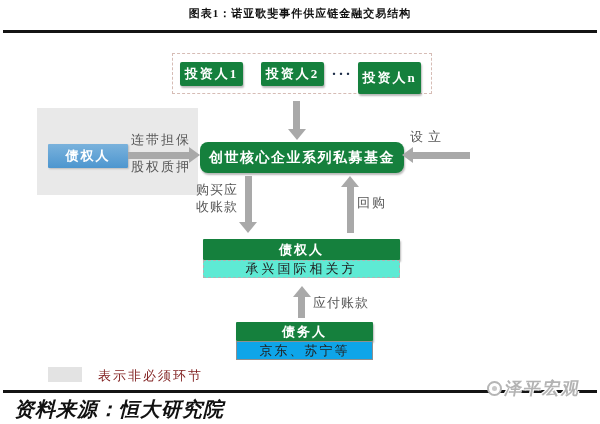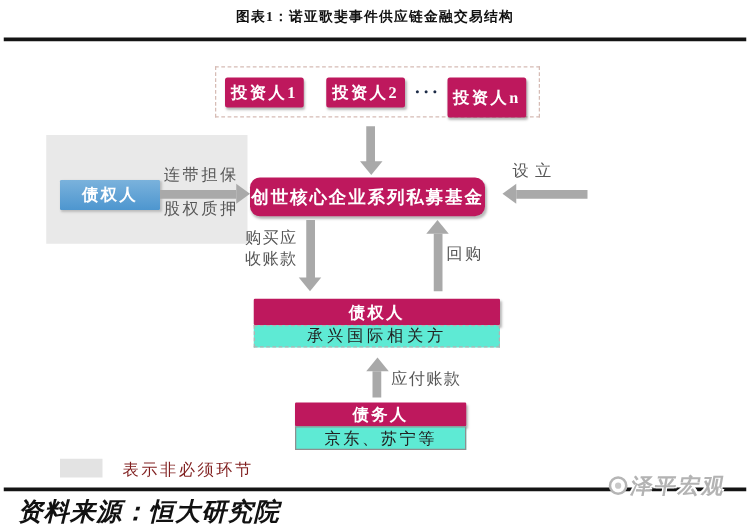--- a/index.html
+++ b/index.html
@@ -11,55 +11,55 @@
   .abs { position:absolute; }
   .title {
     top:6px; left:0; width:600px; text-align:center;
     font-size:11px; font-weight:bold; letter-spacing:1px; color:#111;
   }
   .rule { left:3px; width:594px; height:3px; background:#141414; }
   .rule-top { top:30px; }
   .rule-bottom { top:390px; }
 
   .bluebox {
-    background:#be185d; color:#fff; font-weight:bold;
+    background:#15803d; color:#fff; font-weight:bold;
     display:flex; align-items:center; justify-content:center;
     font-size:13px; letter-spacing:2px;
     border-radius:2px; box-shadow:1px 2px 2px rgba(0,0,0,0.28);
   }
   .investors-frame { left:172px; top:53px; width:260px; height:41px; border:1px dashed #d6bcb5; }
   .inv1 { left:180px; top:62px; width:63px; height:24px; }
   .inv2 { left:261px; top:62px; width:63px; height:24px; }
   .inv-dots { left:327px; top:62px; width:30px; height:24px; display:flex; align-items:center; justify-content:center;
               color:#1c2b47; font-weight:bold; font-size:15px; letter-spacing:2px; }
   .invn { left:358px; top:62px; width:63px; height:32px; }
 
   .gray-panel { left:37px; top:108px; width:161px; height:87px; background:#e9e9e9; }
   .left-creditor {
     left:48px; top:144px; width:80px; height:24px;
     background:linear-gradient(#7ab2dc,#4d96cf); color:#fff; font-weight:bold;
     display:flex; align-items:center; justify-content:center; font-size:13px; letter-spacing:2px;
     box-shadow:1px 1px 2px rgba(0,0,0,0.2); border-radius:1px;
   }
 
   .fund-box {
-    left:200px; top:142px; width:188px; height:31px; border-radius:8px;
+    left:200px; top:142px; width:204px; height:31px; border-radius:8px;
     font-size:14px; letter-spacing:1.5px;
   }
   .gopher-box { left:473px; top:143px; width:85px; height:27px; border-radius:3px; }
 
   .cx-blue { left:203px; top:239px; width:197px; height:21px; border-radius:1px; }
   .cx-white {
     left:203px; top:260px; width:197px; height:18px; background:#5eead4;
     border:1px dashed #b3b3b3; display:flex; align-items:center; justify-content:center;
     font-size:13px; letter-spacing:3px; color:#222;
   }
   .db-blue { left:236px; top:322px; width:137px; height:19px; border-radius:1px; }
   .db-white {
-    left:236px; top:341px; width:137px; height:19px; background:#5eead4;
+    left:236px; top:341px; width:137px; height:19px; background:#0ea5e9;
     border:1px solid #8f8f8f; display:flex; align-items:center; justify-content:center;
     font-size:13px; letter-spacing:2px; color:#222;
   }
 
   .lbl { color:#575757; font-size:13px; letter-spacing:2px; }
   .lbl-joint { left:131px; top:131px; width:70px; }
   .lbl-pledge { left:131px; top:158px; width:70px; }
   .lbl-setup { left:410px; top:128px; width:56px; letter-spacing:5px; }
   .lbl-buy1 { left:196px; top:181px; width:48px; letter-spacing:1px; }
   .lbl-buy2 { left:196px; top:198px; width:48px; letter-spacing:1px; }

